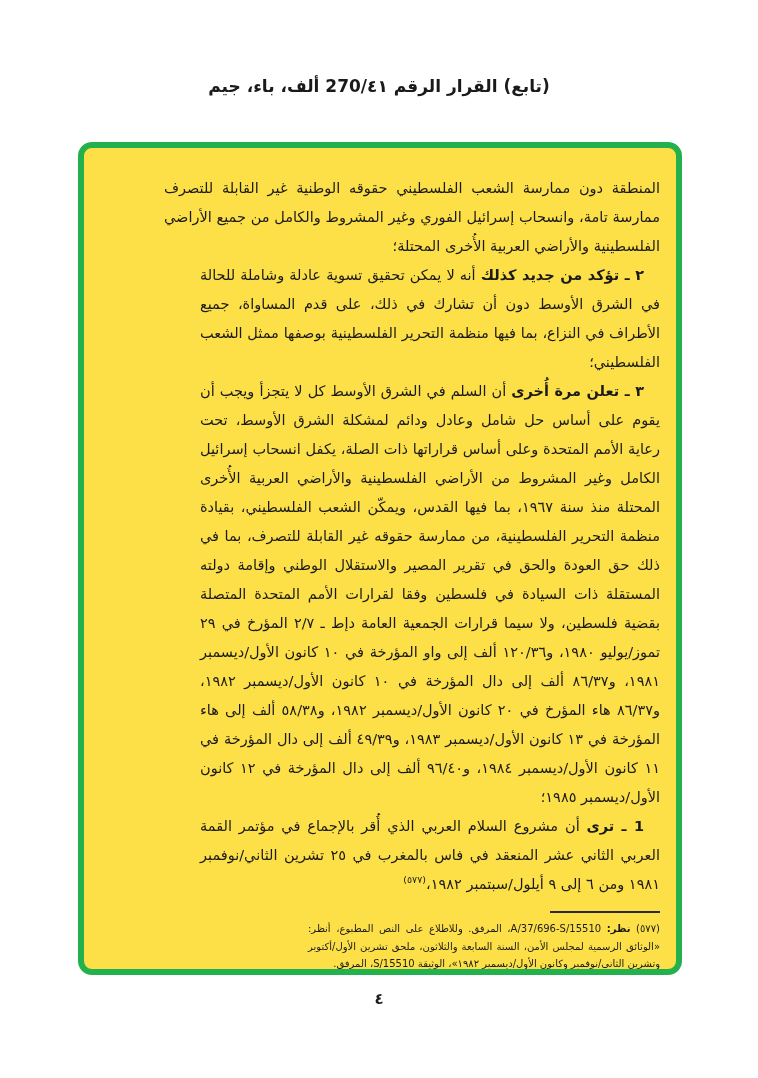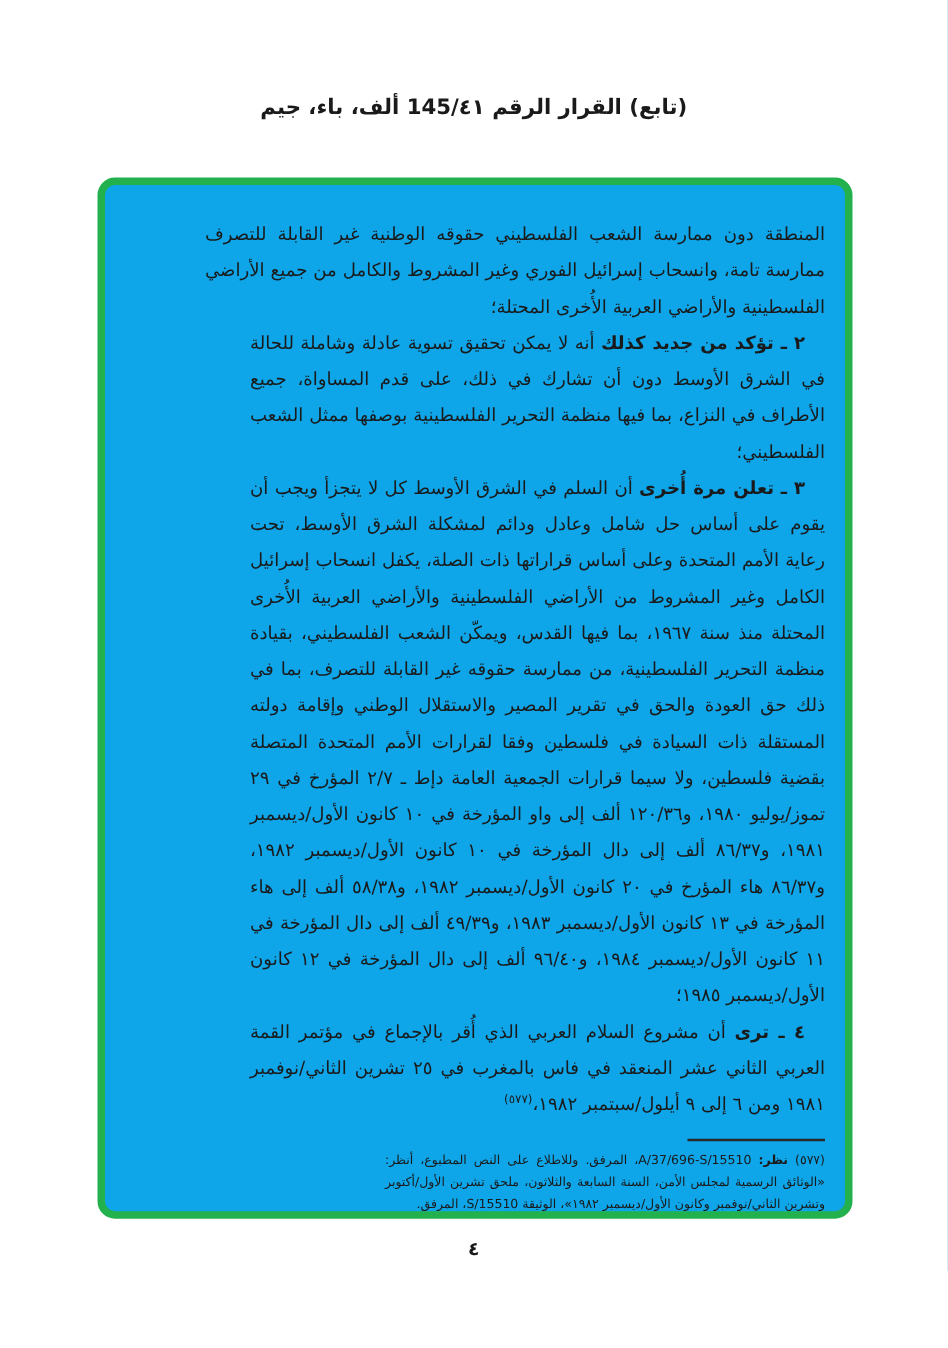--- a/index.html
+++ b/index.html
@@ -24,21 +24,21 @@
     text-align: center;
     font-size: 11.5px; font-weight: bold;
     white-space: nowrap;
   }
   .green-frame {
     position: absolute; top: 142px; left: 78px;
     width: 604px; height: 833px;
     border: 6px solid var(--accent);
     border-radius: 14px;
     overflow: hidden;
-    background: #0ea5e9;
+    background: #fde047;
   }
   .frame-inner {
     padding: 26px 16px 0 80px; 
     direction: rtl;
   }
   .body-par {
     font-size: 14.5px;
     line-height: 29px;
     text-align: justify;
     color: var(--ink);
@@ -67,33 +67,33 @@
     position: absolute; top: 990px; left: 0; right: 0;
     text-align: center;
     font-size: 15px; font-weight: bold;
   }
 </style>
 </head>
 <body>
 
 <div class="page">
 
-  <div class="doc-title">(تابع) القرار الرقم 145/٤١ ألف، باء، جيم</div>
+  <div class="doc-title">(تابع) القرار الرقم 270/٤١ ألف، باء، جيم</div>
 
 
   <div class="green-frame">
     <div class="frame-inner">
 
       <p class="body-par"><b></b><span>المنطقة دون ممارسة الشعب الفلسطيني حقوقه الوطنية غير القابلة للتصرف ممارسة تامة، وانسحاب إسرائيل الفوري وغير المشروط والكامل من جميع الأراضي الفلسطينية والأراضي العربية الأُخرى المحتلة؛</span></p>
 
       <p class="body-par indented"><b>٢ ـ تؤكد من جديد كذلك</b><span> أنه لا يمكن تحقيق تسوية عادلة وشاملة للحالة في الشرق الأوسط دون أن تشارك في ذلك، على قدم المساواة، جميع الأطراف في النزاع، بما فيها منظمة التحرير الفلسطينية بوصفها ممثل الشعب الفلسطيني؛</span></p>
 
       <p class="body-par indented"><b>٣ ـ تعلن مرة أُخرى</b><span> أن السلم في الشرق الأوسط كل لا يتجزأ ويجب أن يقوم على أساس حل شامل وعادل ودائم لمشكلة الشرق الأوسط، تحت رعاية الأمم المتحدة وعلى أساس قراراتها ذات الصلة، يكفل انسحاب إسرائيل الكامل وغير المشروط من الأراضي الفلسطينية والأراضي العربية الأُخرى المحتلة منذ سنة ١٩٦٧، بما فيها القدس، ويمكّن الشعب الفلسطيني، بقيادة منظمة التحرير الفلسطينية، من ممارسة حقوقه غير القابلة للتصرف، بما في ذلك حق العودة والحق في تقرير المصير والاستقلال الوطني وإقامة دولته المستقلة ذات السيادة في فلسطين وفقا لقرارات الأمم المتحدة المتصلة بقضية فلسطين، ولا سيما قرارات الجمعية العامة دإط ـ ٢/٧ المؤرخ في ٢٩ تموز/يوليو ١٩٨٠، و١٢٠/٣٦ ألف إلى واو المؤرخة في ١٠ كانون الأول/ديسمبر ١٩٨١، و٨٦/٣٧ ألف إلى دال المؤرخة في ١٠ كانون الأول/ديسمبر ١٩٨٢، و٨٦/٣٧ هاء المؤرخ في ٢٠ كانون الأول/ديسمبر ١٩٨٢، و٥٨/٣٨ ألف إلى هاء المؤرخة في ١٣ كانون الأول/ديسمبر ١٩٨٣، و٤٩/٣٩ ألف إلى دال المؤرخة في ١١ كانون الأول/ديسمبر ١٩٨٤، و٩٦/٤٠ ألف إلى دال المؤرخة في ١٢ كانون الأول/ديسمبر ١٩٨٥؛</span></p>
 
-      <p class="body-par indented"><b>٤ ـ ترى</b><span> أن مشروع السلام العربي الذي أُقر بالإجماع في مؤتمر القمة العربي الثاني عشر المنعقد في فاس بالمغرب في ٢٥ تشرين الثاني/نوفمبر ١٩٨١ ومن ٦ إلى ٩ أيلول/سبتمبر ١٩٨٢،</span><span class="fn-ref">(٥٧٧)</span></p>
+      <p class="body-par indented"><b>1 ـ ترى</b><span> أن مشروع السلام العربي الذي أُقر بالإجماع في مؤتمر القمة العربي الثاني عشر المنعقد في فاس بالمغرب في ٢٥ تشرين الثاني/نوفمبر ١٩٨١ ومن ٦ إلى ٩ أيلول/سبتمبر ١٩٨٢،</span><span class="fn-ref">(٥٧٧)</span></p>
 
       <div class="fn-sep"></div>
 
       <p class="footnote"><span>(٥٧٧) </span><b>نظر:</b><span> A/37/696-S/15510، المرفق. وللاطلاع على النص المطبوع، أنظر: «الوثائق الرسمية لمجلس الأمن، السنة السابعة والثلاثون، ملحق تشرين الأول/أكتوبر وتشرين الثاني/نوفمبر وكانون الأول/ديسمبر ١٩٨٢»، الوثيقة S/15510، المرفق.</span></p>
 
     </div>
   </div>
 
   <div class="page-number">٤</div>
 

